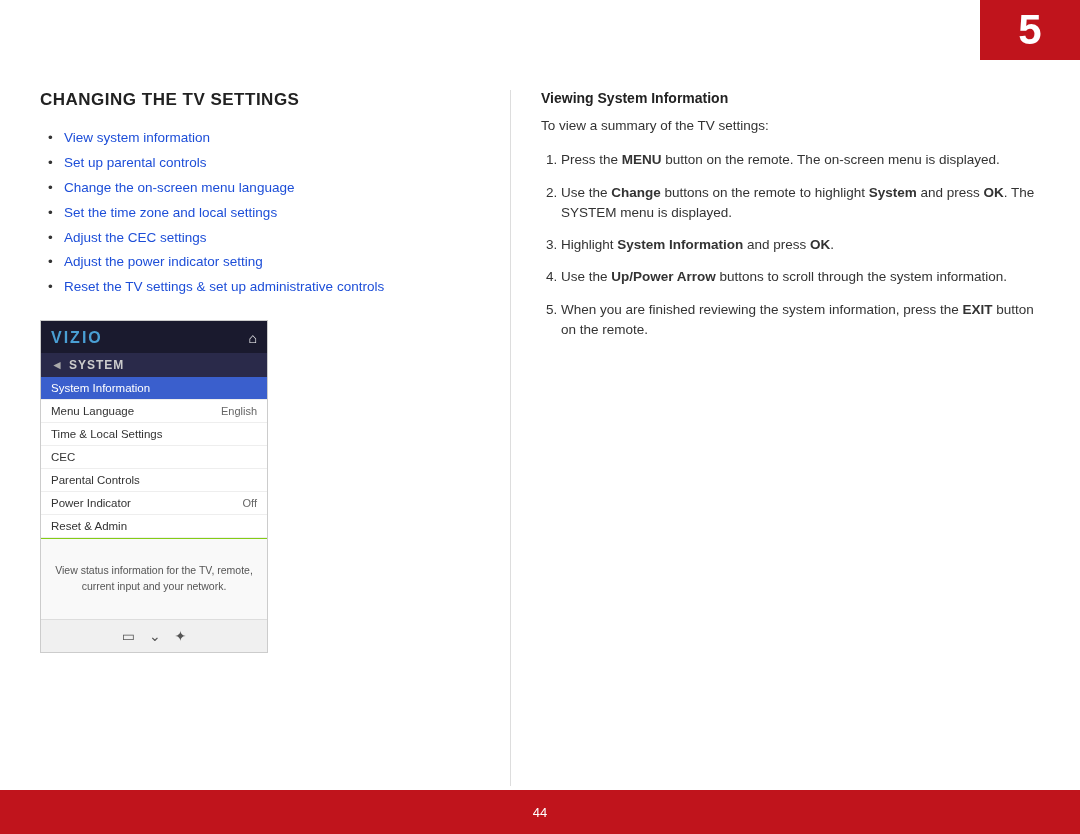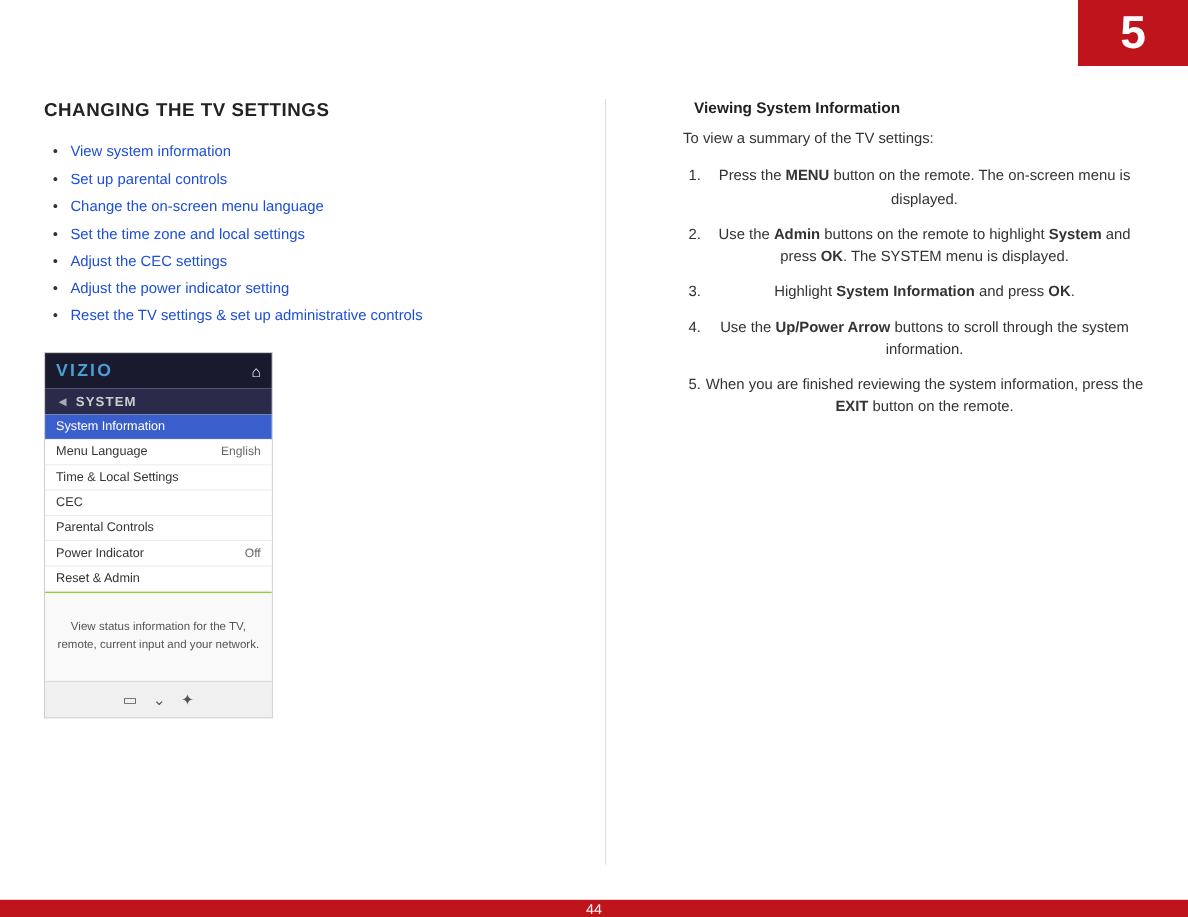--- a/index.html
+++ b/index.html
@@ -34,21 +34,21 @@
       font-weight: bold;
       font-family: Arial, Helvetica, sans-serif;
     }
 
     
     .bottom-bar {
       position: absolute;
       bottom: 0;
       left: 0;
       right: 0;
-      height: 16px;
+      height: 44px;
       background: #c0141c;
       display: flex;
       align-items: center;
       justify-content: center;
     }
 
     .page-footer-number {
       color: #ffffff;
       font-size: 13px;
     }
@@ -56,21 +56,20 @@
     
     .main-content {
       position: absolute;
       top: 60px;
       left: 0;
       right: 0;
       bottom: 28px;
       display: flex;
       flex-direction: row;
       padding: 30px 40px 20px 40px;
-      gap: 40px;
     }
 
     
     .left-column {
       width: 460px;
       padding-right: 30px;
       flex-shrink: 0;
     }
 
     .section-title {
@@ -104,21 +103,21 @@
 
     .bullet-list li::before {
       content: "•";
       position: absolute;
       left: 0;
       color: #333;
     }
 
     
     .tv-menu-mockup {
-      width: 208px;
+      width: 228px;
       border: 1px solid #ccc;
       margin-top: 10px;
       background: #f5f5f5;
       font-family: Arial, Helvetica, sans-serif;
     }
 
     .menu-header {
       background: #1a1a2e;
       padding: 8px 10px 6px 10px;
       display: flex;
@@ -216,34 +215,32 @@
     .right-column {
       flex: 1;
       padding-left: 20px;
     }
 
     .sub-section-title {
       font-size: 14px;
       font-weight: bold;
       color: #222;
       margin-bottom: 10px;
-      margin-left: 10px;
     }
 
     .intro-paragraph {
       font-size: 13.5px;
       color: #333;
       margin-bottom: 14px;
       line-height: 1.5;
     }
 
     .steps-list {
       list-style: decimal;
       padding-left: 20px;
-      text-align: center;
     }
 
     .steps-list li {
       font-size: 13.5px;
       color: #333;
       margin-bottom: 12px;
       line-height: 1.5;
     }
 
     .steps-list li b {
@@ -330,21 +327,21 @@
     </div>
   </div>
 
   <div class="divider"></div>
 
   <div class="right-column">
     <h2 class="sub-section-title">Viewing System Information</h2>
     <p class="intro-paragraph">To view a summary of the TV settings:</p>
     <ol class="steps-list">
       <li>Press the <b>MENU</b> button on the remote. The on-screen menu is displayed.</li>
-      <li>Use the <b>Admin</b> buttons on the remote to highlight <b>System</b> and press <b>OK</b>. The SYSTEM menu is displayed.</li>
+      <li>Use the <b>Change</b> buttons on the remote to highlight <b>System</b> and press <b>OK</b>. The SYSTEM menu is displayed.</li>
       <li>Highlight <b>System Information</b> and press <b>OK</b>.</li>
       <li>Use the <b>Up/Power Arrow</b> buttons to scroll through the system information.</li>
       <li>When you are finished reviewing the system information, press the <b>EXIT</b> button on the remote.</li>
     </ol>
   </div>
 
 </div>
 
 <div class="bottom-bar">
   <span class="page-footer-number">44</span>

